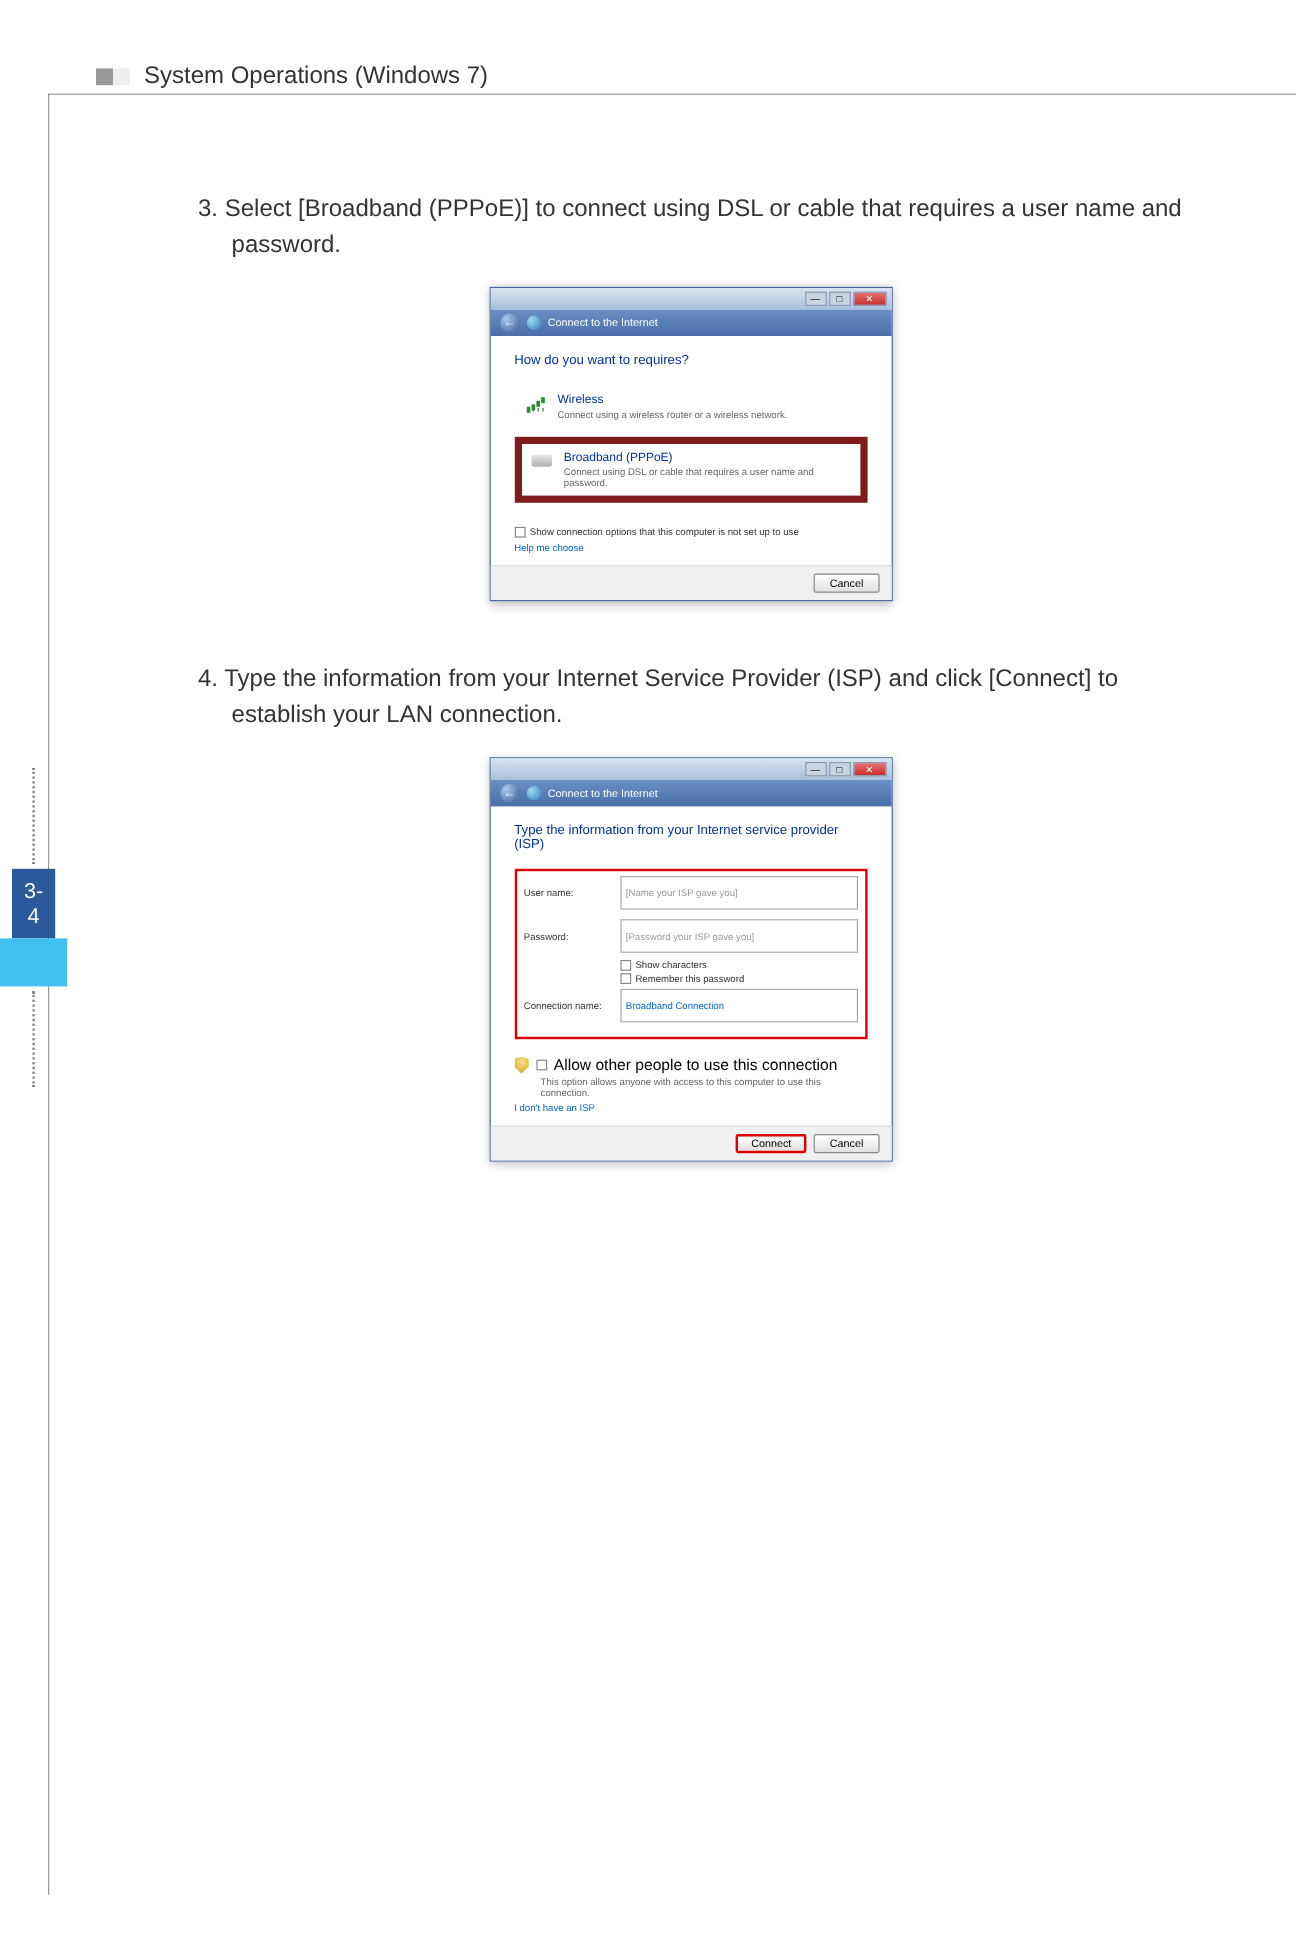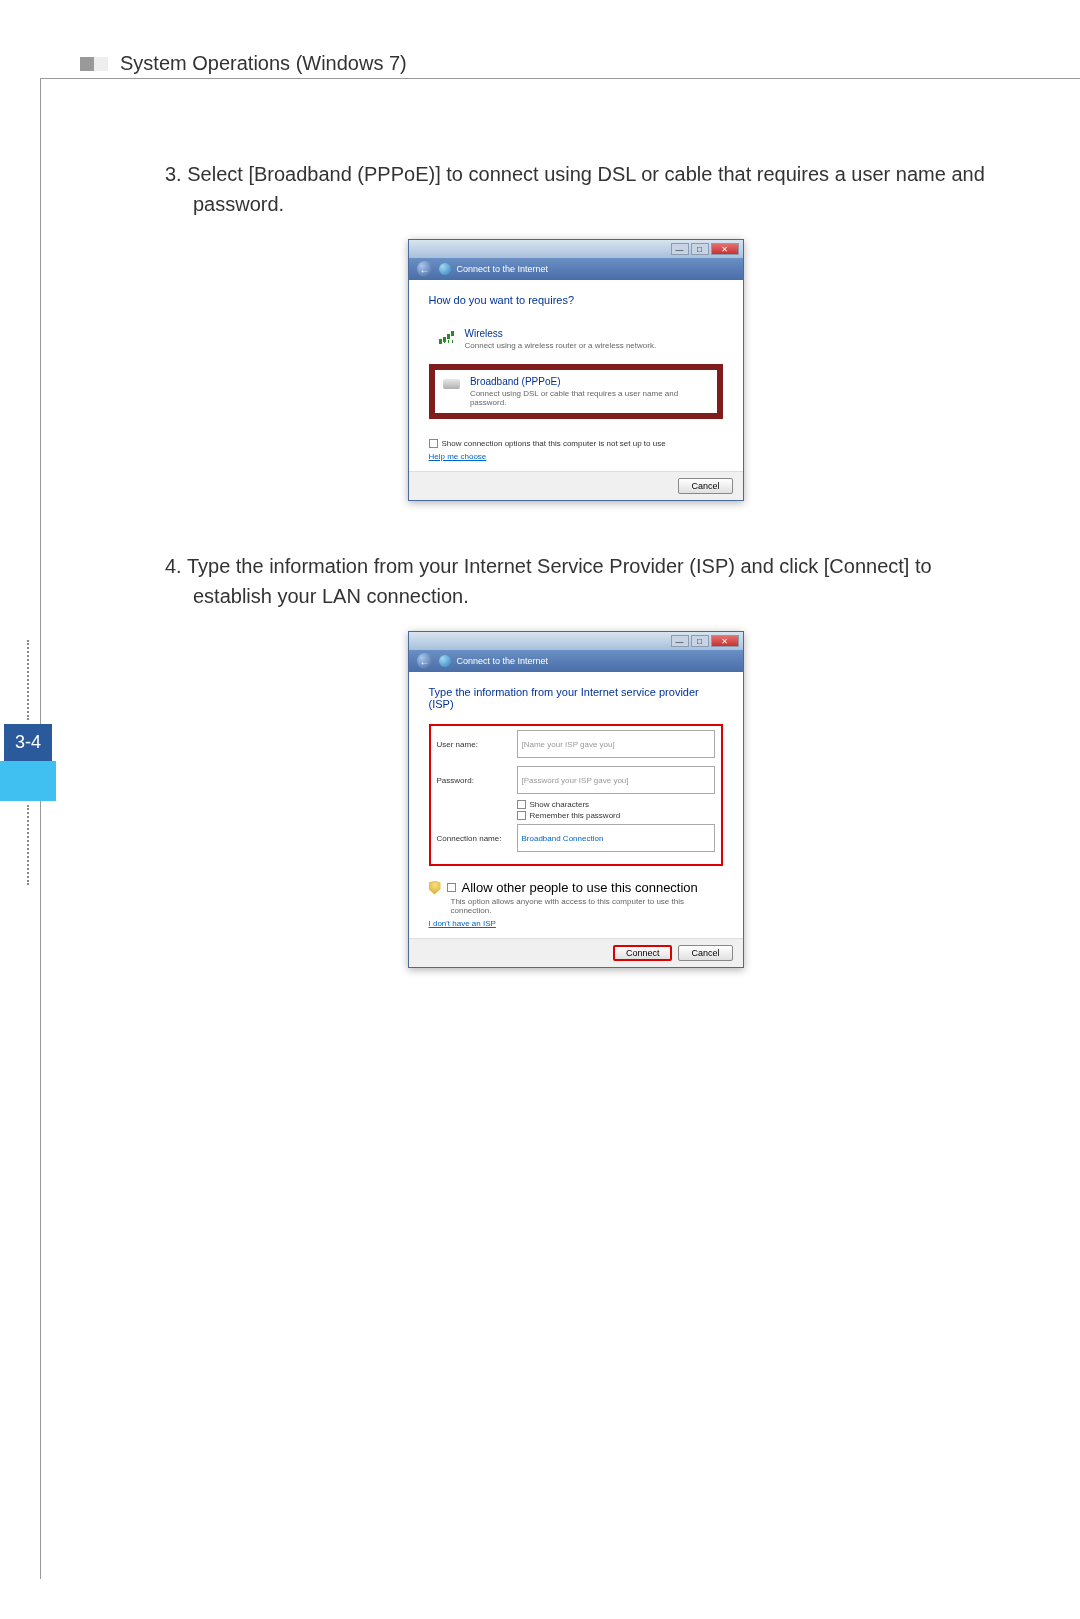--- a/index.html
+++ b/index.html
@@ -25,37 +25,37 @@
 .dialog-heading{color:#003399;font-size:11px;margin-bottom:14px}
 .option-item{padding:8px 10px;display:flex;align-items:flex-start;gap:10px;margin-bottom:6px}
 .option-highlighted{border:6px solid #7f1d1d;padding:6px 8px}
 .wifi-icon{width:16px;height:16px;position:relative}
 .wifi-icon::before{content:"";position:absolute;bottom:0;left:0;width:3px;height:5px;background:#2a8a2a;box-shadow:4px 0 0 -1px #2a8a2a,4px -2px 0 0 #2a8a2a,8px 0 0 -1px #2a8a2a,8px -5px 0 0 #2a8a2a,12px 0 0 -1px #2a8a2a,12px -8px 0 0 #2a8a2a}
 .modem-icon{width:18px;height:10px;background:linear-gradient(to bottom,#e8e8e8,#b0b0b0);border-radius:2px;margin-top:3px}
 .option-title{color:#003399;font-size:10px}
 .option-desc{color:#666;font-size:8px;margin-top:2px}
 .chk-row{display:flex;align-items:flex-start;gap:4px;margin-top:20px;font-size:8px;color:#333}
 .chk{width:9px;height:9px;border:1px solid #888;background:#fff}
-.help-link{color:#0066cc;font-size:8px;text-decoration:underline;margin-top:4px;display:inline-block}
+.help-link{color:#0066cc;font-size:8px;margin-top:4px;display:inline-block}
 .dialog-footer{background:#f0f0f0;border-top:1px solid #ddd;padding:6px 10px;display:flex;justify-content:flex-end;gap:6px}
 .win-btn{padding:2px 12px;border:1px solid #888;border-radius:2px;background:linear-gradient(to bottom,#fff,#e0e0e0);font-size:9px}
 .win-btn-hl{border:2px solid #d00;padding:1px 11px}
 .form-row{display:flex;align-items:center;margin-bottom:8px}
 .form-label{width:80px;font-size:8px;color:#333}
 .form-input{flex:1;height:28px;border:1px solid #aaa;padding:0 4px;font-size:8px;color:#999;display:flex;align-items:center}
 .form-input-blue{color:#0066cc}
 .form-group-hl{border:2px solid #d00;padding:4px 6px;margin-bottom:8px}
 .chk-indent{margin-left:80px;margin-top:-2px;margin-bottom:4px}
 .allow-row{display:flex;align-items:center;gap:6px;margin-top:14px;font-size:13px}
 .shield{width:12px;height:14px;display:inline-block;background:radial-gradient(circle at 50% 30%,#f8e080,#d0a020);clip-path:polygon(50% 0,100% 15%,100% 60%,50% 100%,0 60%,0 15%)}
 .allow-desc{font-size:8px;color:#666;margin-left:22px;margin-top:2px}
 .side-tab{position:absolute;left:0;top:640px;display:flex;flex-direction:column;align-items:center}
 .dots{width:2px;height:80px;border-right:2px dotted #888;margin-bottom:4px}
 .dots2{width:2px;height:80px;border-right:2px dotted #888;margin-top:4px}
-.pg-num{background:#2a5a9c;color:#fff;font-size:18px;padding:8px 10px;width:48px;text-align:center}
+.pg-num{background:#2a5a9c;color:#fff;font-size:18px;padding:8px 10px;width:36px;text-align:center}
 .pg-blank{background:#3fc0f0;width:56px;height:40px}
 </style>
 </head>
 <body>
 
 <div class="header-bar">
   <span class="header-marker"></span>
   <span class="header-title">System Operations (Windows 7)</span>
 </div>
 

